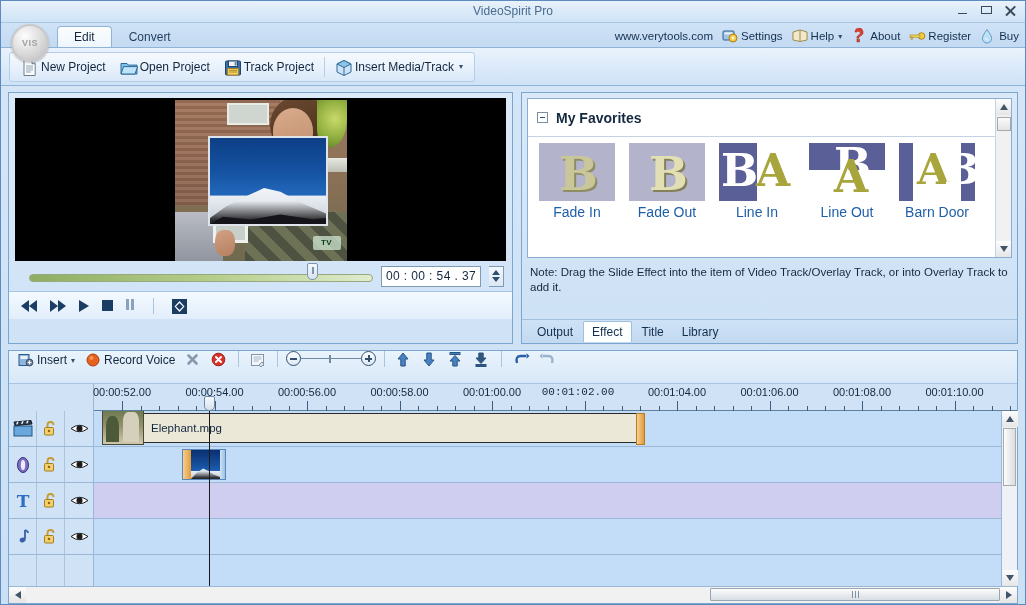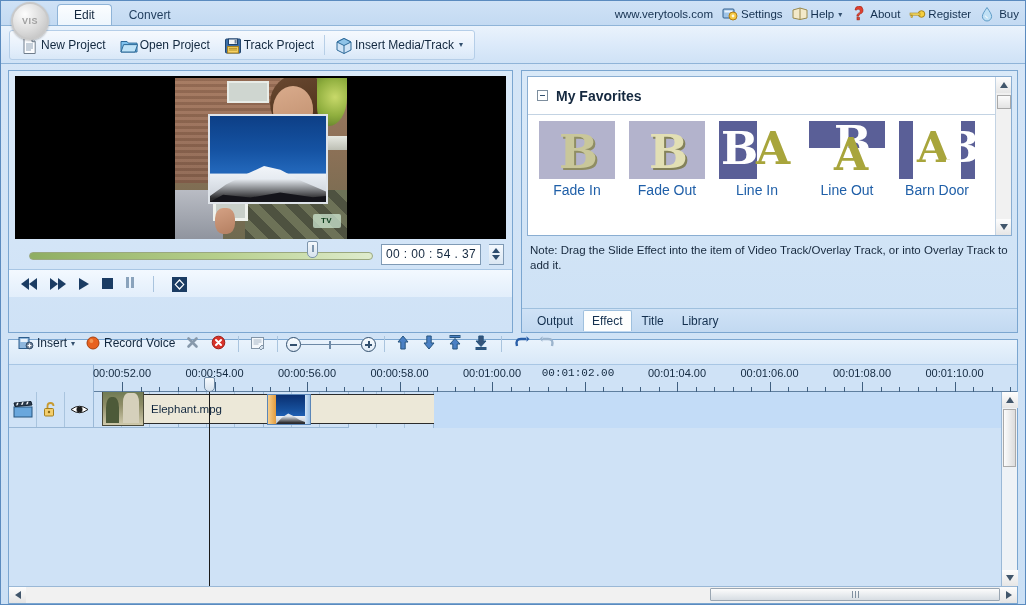--- a/index.html
+++ b/index.html
@@ -290,21 +290,21 @@
   }
   .btab.active { background: #fdfefe; border: 1px solid #9fc0de; border-bottom: none; }
 
   
   .tlpanel {
     margin: 6px 7px 0 7px; flex: 1; min-height: 0;
     border: 1px solid #7ba6d0; display: flex; flex-direction: column;
     background: #cfe2f6;
   }
   .tltoolbar {
-    height: 25px; flex: none; display: flex; align-items: flex-end; gap: 4px; padding: 12px 6px;
+    height: 33px; flex: none; display: flex; align-items: flex-start; gap: 4px; padding: 0 6px;
     background: linear-gradient(180deg,#e9f3fc 0%,#d8e8f8 100%);
     border-bottom: 1px solid #a8c6e4;
   }
   .tlb { display: flex; align-items: center; gap: 3px; cursor: pointer; padding: 1px 3px; font-size: 12px; color: #12283f; }
   .vsep { width: 1px; height: 16px; background: #a9c4de; margin: 0 4px; }
   .zslider { display: flex; align-items: center; gap: 0; }
   .zcircle {
     width: 15px; height: 15px; border-radius: 50%; border: 1.6px solid #33506e;
     position: relative; background: linear-gradient(180deg,#fafdff,#dfeaf5); cursor: pointer;
   }
@@ -316,21 +316,21 @@
   .rulerrow { height: 27px; flex: none; display: flex; background: #cfe2f6; position: relative; overflow: hidden; }
   .rulerspacer { width: 85px; flex: none; border-right: 1px solid #9ab8d6; }
   .ruler { flex: 1; position: relative; }
   .rlabel { position: absolute; top: 2px; font-size: 11px; color: #12283f; transform: translateX(-50%); white-space: nowrap; }
   .rtick { position: absolute; bottom: 0; width: 1px; background: #3f5f80; }
   .rtick.maj { height: 10px; }
   .rtick.min { height: 5px; }
   .rbase { position: absolute; left: 0; right: 0; bottom: 0; height: 1px; background: #5f7f9f; }
 
   .trackarea { flex: 1; display: flex; min-height: 0; position: relative; }
-  .trackscroll { flex: 1; display: flex; flex-direction: row; position: relative; overflow: hidden; }
+  .trackscroll { flex: 1; display: flex; flex-direction: column; position: relative; overflow: hidden; }
   .trow { height: 36px; flex: none; display: flex; border-bottom: 1px solid #9ab8d6; }
   .thead { width: 85px; flex: none; display: flex; border-right: 1px solid #9ab8d6; }
   .thcell {
     width: 28px; height: 100%; display: flex; align-items: center; justify-content: center;
     border-right: 1px solid #a9c4de; cursor: pointer;
   }
   .thcell:last-child { border-right: none; }
   .tbody { flex: 1; position: relative; background: #c3dcf7; }
   .tbody.title { background: #cfcdf0; }
   .clip-video {
@@ -410,20 +410,35 @@
     font-size: 12px; color: #14304f;
     background: linear-gradient(180deg,#c9ddf3 0%,#b3cdeb 100%);
     border-top: 1px solid #8fb4d8;
   }
 </style>
 </head>
 <body>
 
 <div id="app">
 
+  <div class="titlebar">
+    <div class="title">VideoSpirit Pro</div>
+    <div class="wbtns">
+      <div class="wbtn wb-min">
+          <i></i>
+        </div>
+      <div class="wbtn wb-max">
+          <i></i>
+        </div>
+      <div class="wbtn wb-close">
+          <i class="a"></i>
+          <i class="b"></i>
+        </div>
+    </div>
+  </div>
 
   <div class="tabrow">
     <div class="logo">
       <span>VIS</span>
     </div>
     <div class="rtab active">
       <span>Edit</span>
     </div>
     <div class="rtab">
       <span>Convert</span>

